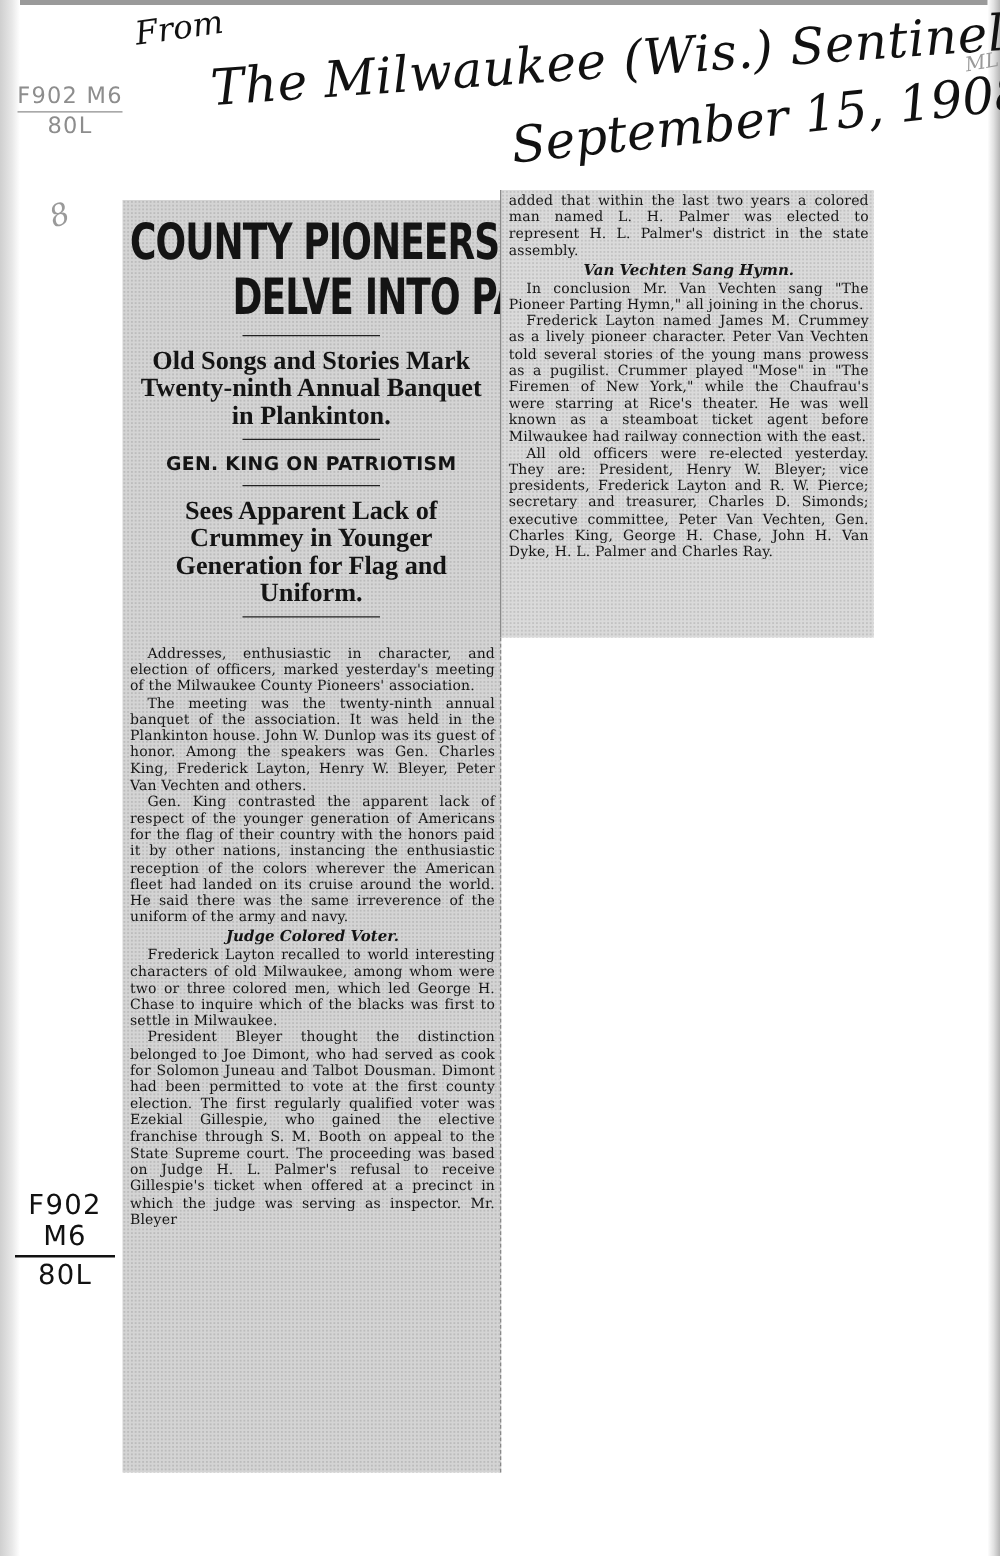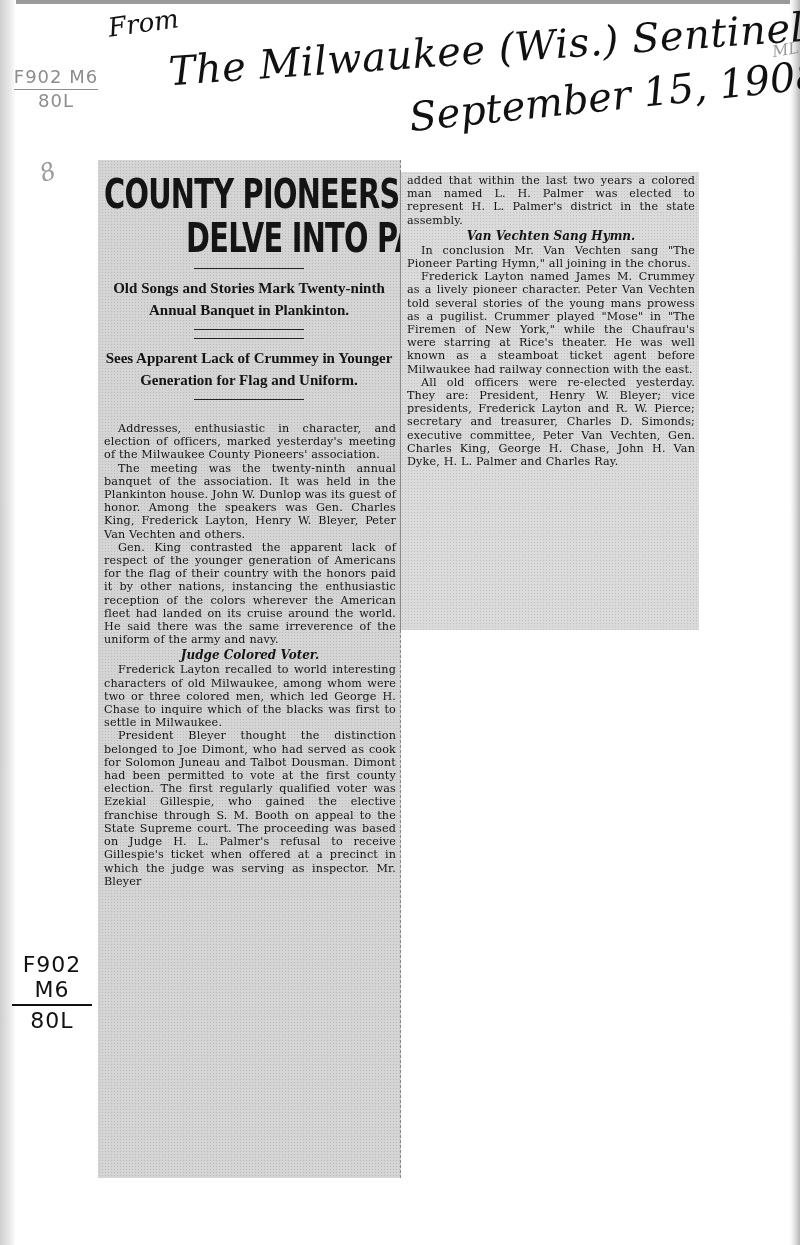--- a/index.html
+++ b/index.html
@@ -35,35 +35,35 @@
 
     
     .clip-left {
       position: absolute; left: 98px; top: 160px; width: 302px; height: 1018px;
       background: #d4d4d4;
       background-image: radial-gradient(#bcbcbc 0.6px, transparent 0.8px);
       background-size: 3px 3px;
       border-right: 1px dashed #888;
     }
     .clip-right {
-      position: absolute; left: 400px; top: 172px; width: 298px; height: 458px;
+      position: absolute; left: 400px; top: 152px; width: 298px; height: 358px;
       background: #dadada;
       background-image: radial-gradient(#c2c2c2 0.6px, transparent 0.8px);
       background-size: 3px 3px;
       border-left: 1px solid #8a8a8a;
     }
     .headline {
       font-family: "DejaVu Sans", sans-serif; font-weight: bold; font-size: 40px;
       line-height: 44px; letter-spacing: -1px; transform: scaleX(0.72); transform-origin: left top;
       white-space: nowrap; margin: 12px 0 0 6px;
     }
     .headline .l2 { display: block; padding-left: 114px; }
     .rule { width: 110px; height: 0; border-top: 1.5px solid #222; margin: 8px auto; }
     .deck {
-      font-family: "Liberation Serif", serif; font-weight: bold; font-size: 15px;
+      font-family: "Liberation Serif", serif; font-weight: bold; font-size: 21px;
       line-height: 22px; text-align: center; margin: 6px 4px;
     }
     .subhead {
       font-family: "DejaVu Sans", sans-serif; font-weight: bold; font-size: 15px; letter-spacing: 0.3px;
       text-align: center; margin: 10px 2px 4px; white-space: nowrap;
     }
     .body-col { padding: 0 4px 0 6px; }
     .para {
       font-family: "DejaVu Serif", serif; font-size: 11.2px; line-height: 13.2px;
       text-align: justify; margin: 0; text-indent: 14px; letter-spacing: 0.15px;
@@ -100,20 +100,21 @@
 </div>
 
 <div class="clip-left">
   <div class="headline">
     <span>COUNTY PIONEERS</span>
     <span class="l2">DELVE INTO PAST</span>
   </div>
   <div class="rule"></div>
   <div class="deck">Old Songs and Stories Mark Twenty-ninth Annual Banquet in Plankinton.</div>
   <div class="rule"></div>
+  <div class="subhead">GEN. KING ON PATRIOTISM</div>
   <div class="rule"></div>
   <div class="deck">Sees Apparent Lack of Crummey in Younger Generation for Flag and Uniform.</div>
   <div class="rule"></div>
   <div class="gap"></div>
   <div class="body-col">
     <p class="para">Addresses, enthusiastic in character, and election of officers, marked yesterday's meeting of the Milwaukee County Pioneers' association.</p>
     <p class="para">The meeting was the twenty-ninth annual banquet of the association. It was held in the Plankinton house. John W. Dunlop was its guest of honor. Among the speakers was Gen. Charles King, Frederick Layton, Henry W. Bleyer, Peter Van Vechten and others.</p>
     <p class="para">Gen. King contrasted the apparent lack of respect of the younger generation of Americans for the flag of their country with the honors paid it by other nations, instancing the enthusiastic reception of the colors wherever the American fleet had landed on its cruise around the world. He said there was the same irreverence of the uniform of the army and navy.</p>
     <div class="section-head">Judge Colored Voter.</div>
     <p class="para">Frederick Layton recalled to world interesting characters of old Milwaukee, among whom were two or three colored men, which led George H. Chase to inquire which of the blacks was first to settle in Milwaukee.</p>

